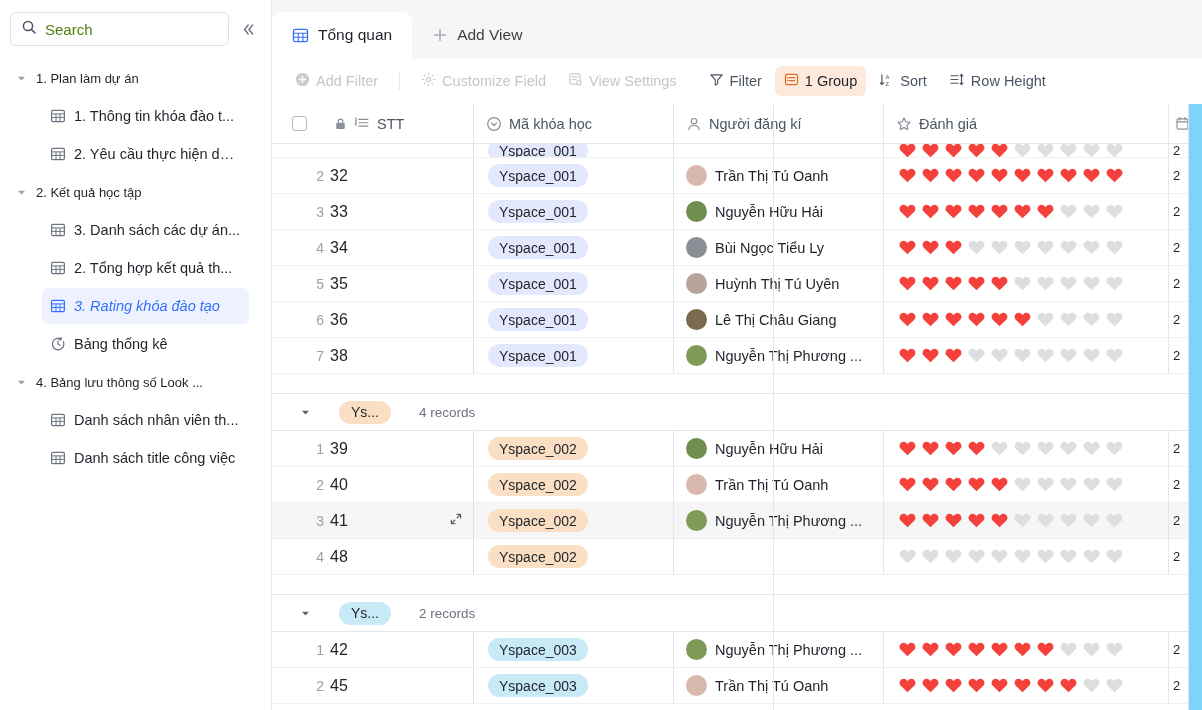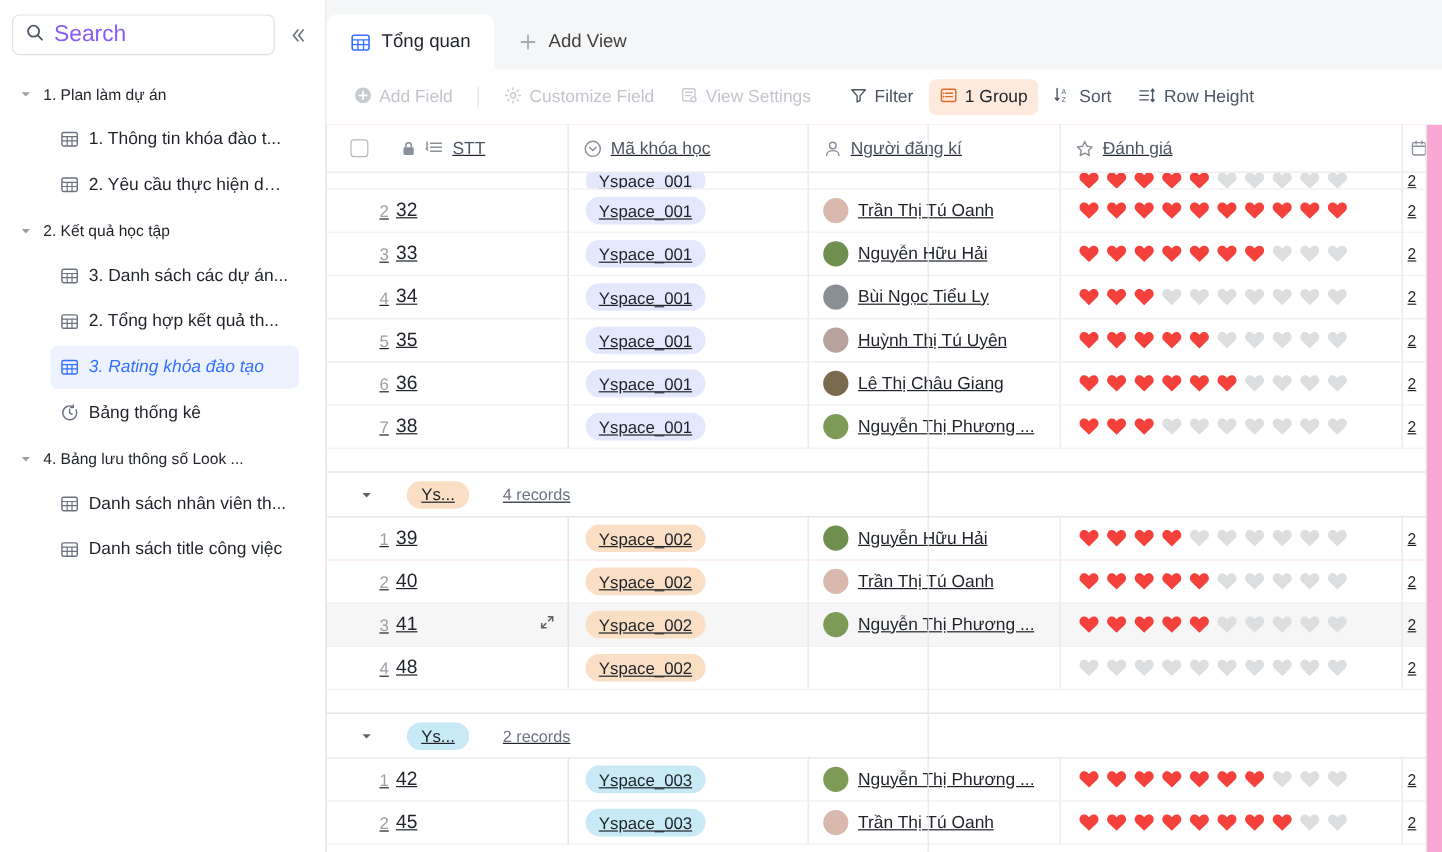--- a/index.html
+++ b/index.html
@@ -29,21 +29,21 @@
     flex: 1 1 auto;
     height: 34px;
     border: 1px solid #dfe1e5;
     border-radius: 6px;
     display: flex; align-items: center;
     padding: 0 10px;
     gap: 8px;
     background: #fff;
   }
   .search-box .ph {
-    color: #8b5cf6; font-size: 19px;
+    color: #4d7c0f; font-size: 15px;
   }
   .collapse-btn {
     width: 26px; height: 26px;
     display: flex; align-items: center; justify-content: center;
     color: #6b7280; font-size: 16px;
     cursor: pointer;
     flex: 0 0 26px;
   }
   .nav { padding: 14px 0 0 0; }
   .nav-group {
@@ -138,24 +138,23 @@
   .tb-btn.dim { color: #c2c6cc; }
   .tb-btn.highlight { background: #fdeadc; color: #1f2329; }
   .tb-sep {
     width: 1px; height: 18px; background: #e5e6eb; margin: 0 8px;
     flex: 0 0 1px;
   }
 
   
   .gridwrap {
     flex: 1 1 auto;
-    background: #f9a8d4;
+    background: #7dd3fc;
     position: relative;
     overflow: hidden;
-    text-decoration: underline;
   }
   .grid {
     position: relative;
     width: 917px;
   }
   .hrow {
     display: flex;
     height: 40px;
     border-bottom: 1px solid #e5e6eb;
     background: #fff;
@@ -434,21 +433,21 @@
       </div>
 
     <div class="toolbar">
       <div class="tb-btn dim">
         <span>
           <svg width="15" height="15" viewBox="0 0 15 15">
               <circle cx="7.5" cy="7.5" r="6.6" fill="#c7cbd1"></circle>
               <path d="M7.5 4.4v6.2M4.4 7.5h6.2" stroke="#fff" stroke-width="1.5" stroke-linecap="round"></path>
             </svg>
         </span>
-        <span>Add Field</span>
+        <span>Add Filter</span>
       </div>
       <div class="tb-sep"></div>
       <div class="tb-btn dim">
         <span>
           <svg width="15" height="15" viewBox="0 0 16 16" fill="none">
               <circle cx="8" cy="8" r="2.3" stroke="#c7cbd1" stroke-width="1.3"></circle>
               <path d="M8 1.3v1.6M8 13.1v1.6M1.3 8h1.6M13.1 8h1.6M3.3 3.3l1.1 1.1M11.6 11.6l1.1 1.1M12.7 3.3l-1.1 1.1M4.4 11.6l-1.1 1.1" stroke="#c7cbd1" stroke-width="1.3" stroke-linecap="round"></path>
             </svg>
         </span>
         <span>Customize Field</span>

